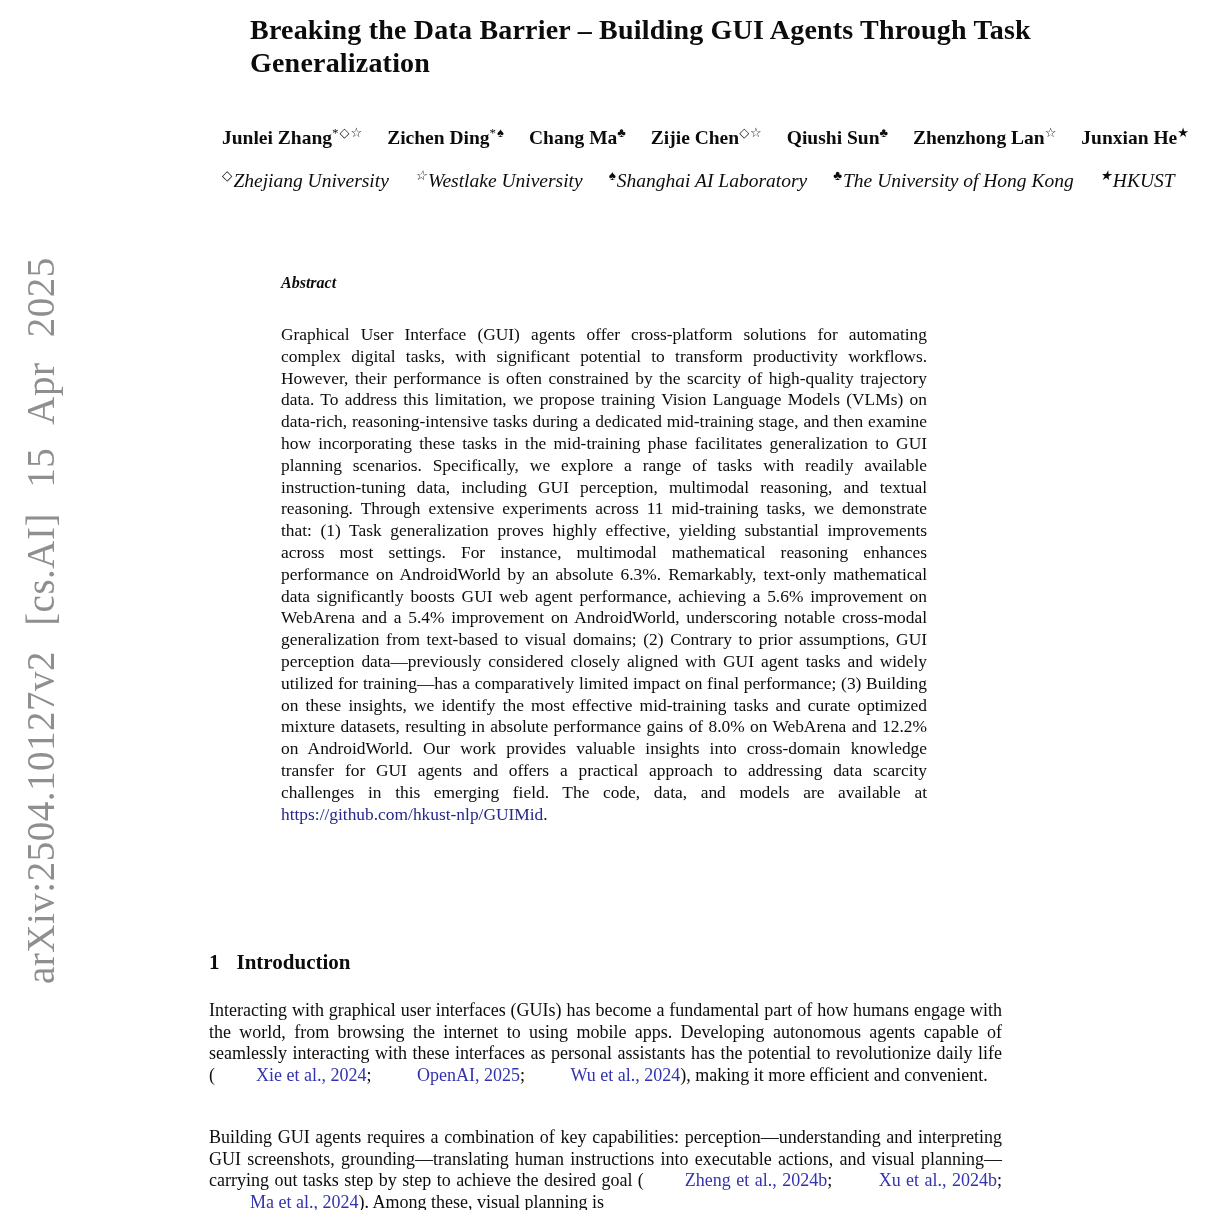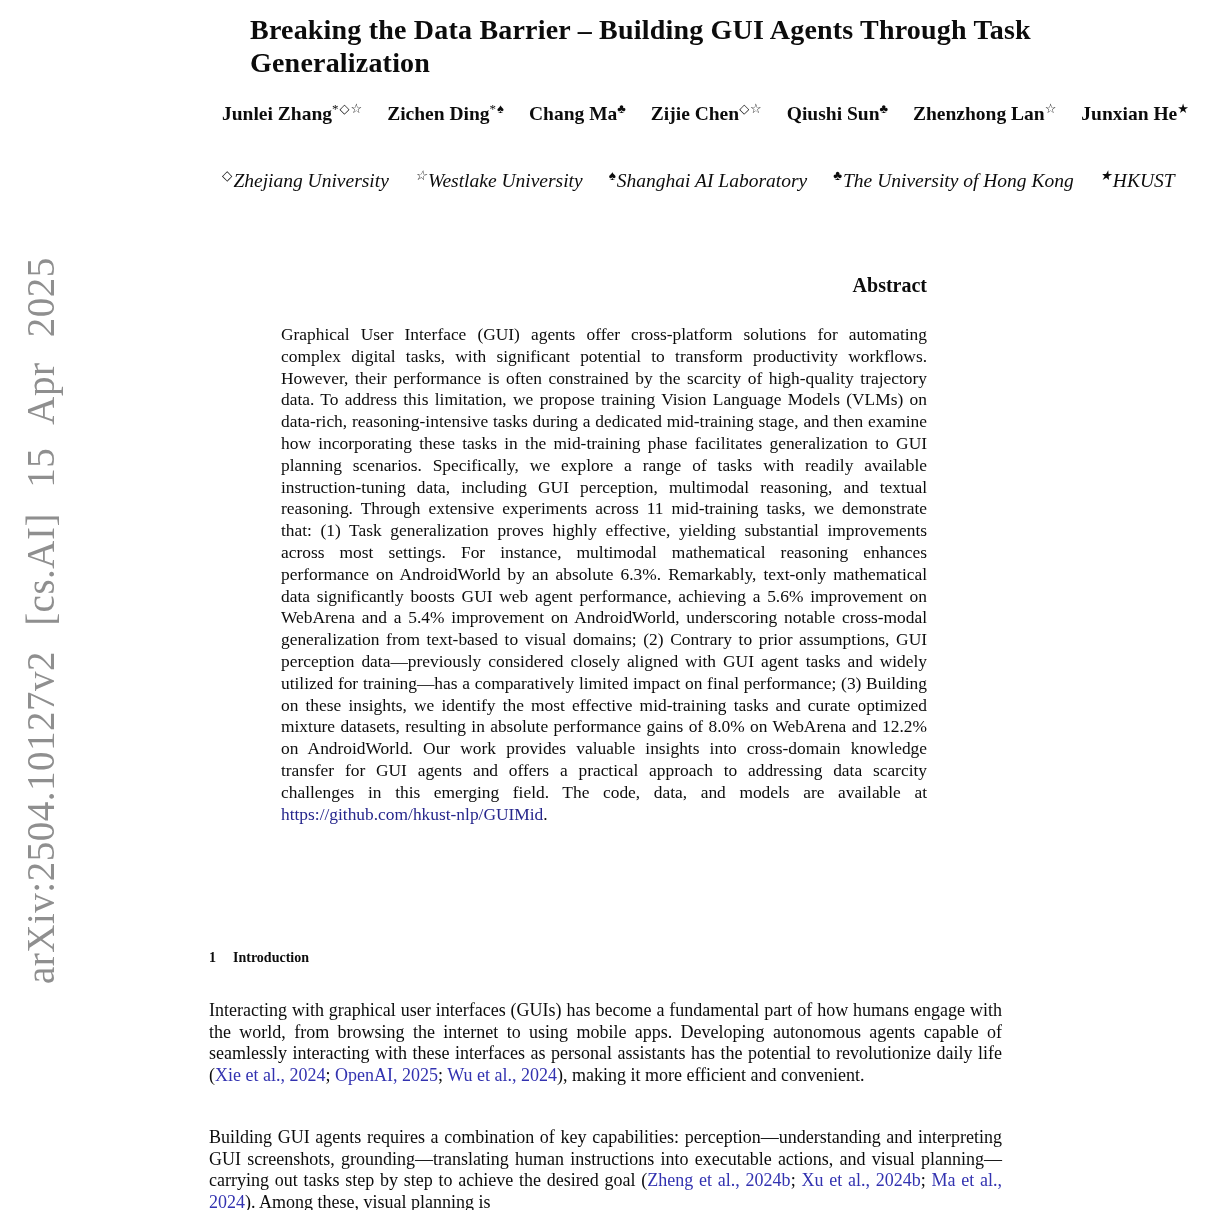--- a/index.html
+++ b/index.html
@@ -42,21 +42,21 @@
     font-size: 28px;
     font-weight: bold;
     line-height: 33px;
     letter-spacing: 0.2px;
     margin-left: 41px;
   }
 
   .authors {
     position: absolute;
     left: 222px;
-    top: 100px;
+    top: 124px;
     width: 768px;
     font-size: 19.5px;
     line-height: 28px;
   }
   .author { font-weight: bold; margin-right: 24px; white-space: nowrap; }
   .author-marks {
     font-weight: normal;
     font-size: 13px;
     vertical-align: super;
     line-height: 0;
@@ -77,60 +77,61 @@
     vertical-align: super;
     line-height: 0;
     margin-right: 1px;
   }
 
   .abstract-head {
     position: absolute;
     left: 281px;
     top: 274px;
     width: 646px;
-    text-align: right;
-    font-size: 20px;
+    text-align: left;
+    font-size: 16px;
     font-weight: bold;
+    font-style: italic;
   }
 
   .abstract-body {
     position: absolute;
     left: 281px;
     top: 324px;
     width: 646px;
     font-size: 17.4px;
     line-height: 21.8px;
     text-align: justify;
     hyphens: auto;
     -webkit-hyphens: auto;
   }
 
   .section-head {
     position: absolute;
     left: 209px;
     top: 950px;
-    font-size: 14px;
+    font-size: 21px;
     font-weight: bold;
   }
   .section-number { margin-right: 17px; }
 
   .body-par {
     position: absolute;
     left: 209px;
     width: 793px;
     font-size: 18px;
     line-height: 21.6px;
     text-align: justify;
     hyphens: auto;
     -webkit-hyphens: auto;
   }
   .par-1 { top: 1000px; }
   .par-2 { top: 1127px; }
 
-  .cite { color: var(--cite); cursor: pointer; }
+  .cite { color: var(--cite); cursor: pointer; margin-left: 41px; }
   .url  { color: var(--url);  cursor: pointer; }
 </style>
 </head>
 <body>
 
 <div class="watermark">arXiv:2504.10127v2 [cs.AI] 15 Apr 2025</div>
 
 <h1 class="title">Breaking the Data Barrier – Building GUI Agents Through Task Generalization</h1>
 
 <div class="authors"><span class="author"><span>Junlei Zhang</span><span class="author-marks">*◇☆</span></span><span class="author"><span>Zichen Ding</span><span class="author-marks">*♠</span></span><span class="author"><span>Chang Ma</span><span class="author-marks">♣</span></span><span class="author"><span>Zijie Chen</span><span class="author-marks">◇☆</span></span><span class="author"><span>Qiushi Sun</span><span class="author-marks">♣</span></span><span class="author"><span>Zhenzhong Lan</span><span class="author-marks">☆</span></span><span class="author"><span>Junxian He</span><span class="author-marks">★</span></span></div>

